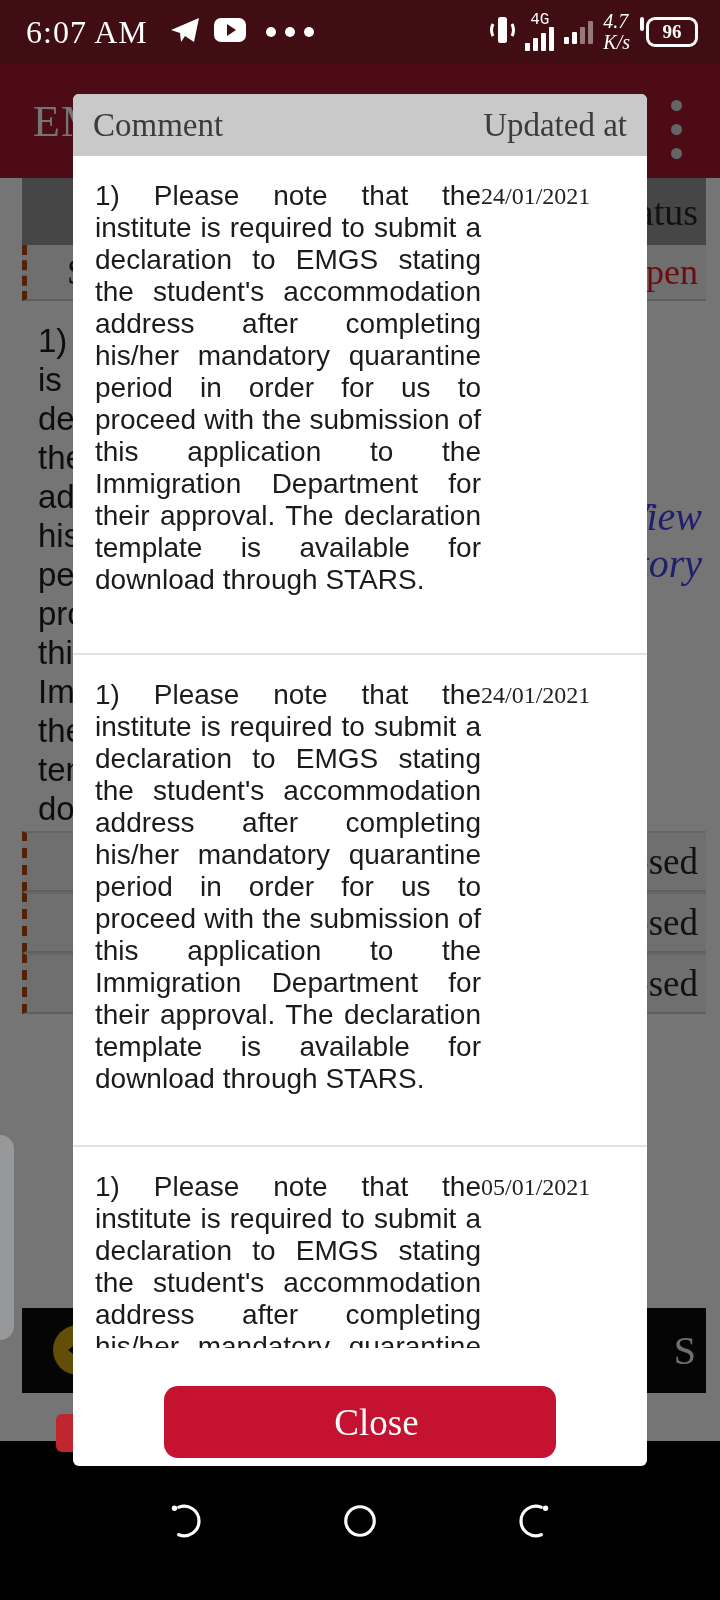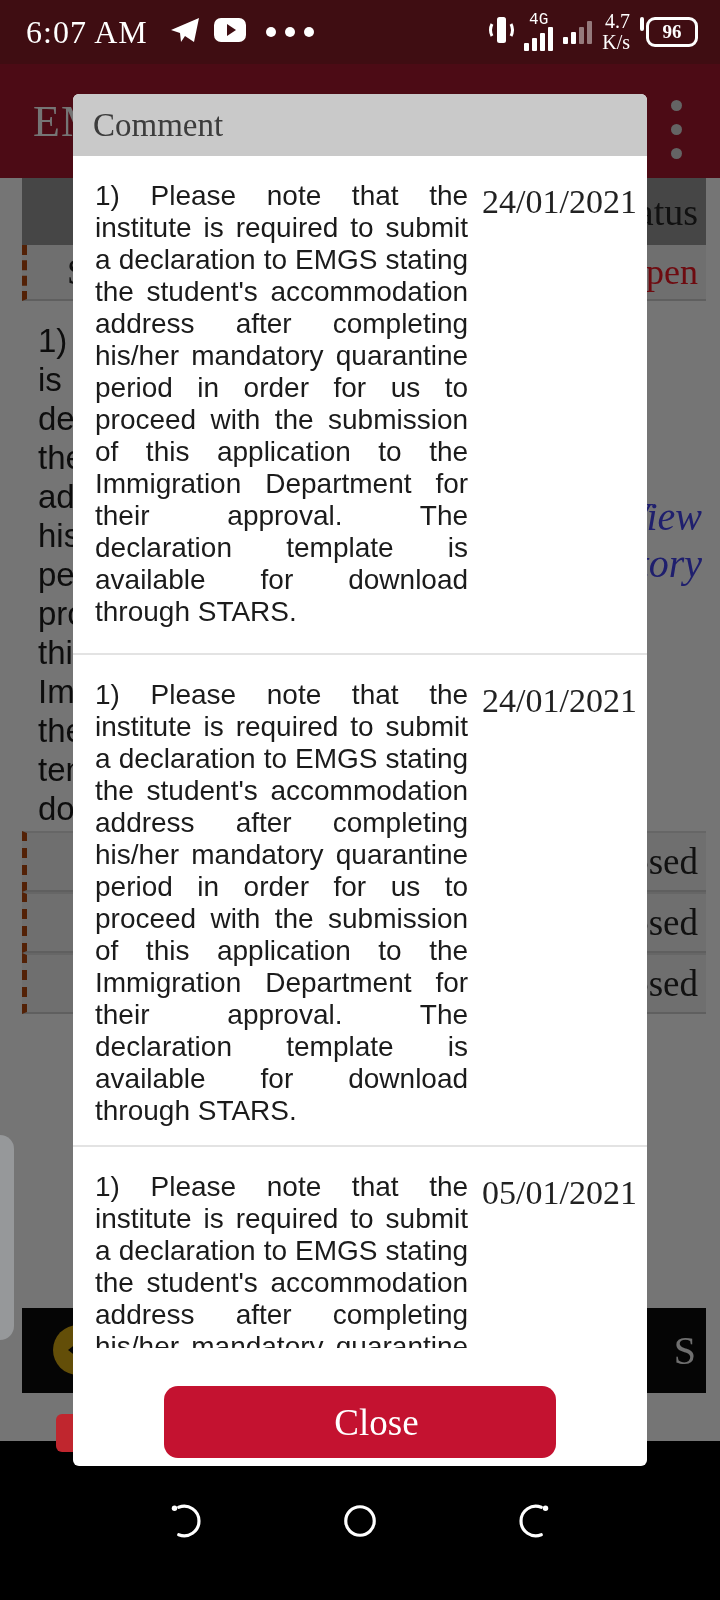--- a/index.html
+++ b/index.html
@@ -11,21 +11,21 @@
     color:#fff; display:flex; align-items:center; z-index:6; }
   .sb-time { font-size:32px; margin-left:26px; letter-spacing:1px; }
   .sb-left-icons { display:flex; align-items:center; gap:14px; margin-left:22px; }
   .sb-dots { display:flex; gap:9px; margin-left:6px; }
   .sb-dots i { width:10px; height:10px; border-radius:50%; background:#fff; }
   .sb-right { position:absolute; right:22px; top:0; height:64px; display:flex; align-items:center; gap:10px; }
   .bars { display:flex; align-items:flex-end; gap:3px; }
   .bars i { width:5px; background:#fff; border-radius:1px; }
   .sig-4g { display:flex; flex-direction:column; align-items:center; }
   .sig-4g .lbl { font-size:16px; line-height:14px; font-family:Liberation Mono, monospace; }
-  .speed { font-size:20px; line-height:21px; text-align:right; }
+  .speed { font-size:20px; line-height:21px; text-align:left;font-style:italic; }
   .battery { display:flex; align-items:flex-start; }
   .battery .nub { width:4px; height:14px; background:#fff; border-radius:2px; margin-right:2px; }
   .battery .body { width:52px; height:30px; border:3px solid #fff; border-radius:9px;
     display:flex; align-items:center; justify-content:center; font-size:19px; font-weight:bold; }
 
   
   .app-area { position:absolute; top:64px; left:0; width:720px; height:1441px; background:#fff; z-index:1; }
   .app-header { position:absolute; top:0; left:0; width:720px; height:114px; background:#a6192e; }
   .app-title { position:absolute; left:33px; top:32px; color:#fff; font-size:44px; letter-spacing:1px; }
   .kebab { position:absolute; right:38px; top:36px; display:flex; flex-direction:column; gap:13px; }
@@ -70,21 +70,21 @@
   .modal-head { height:62px; background:#c9c9c9; flex:0 0 auto; display:flex; align-items:center;
     justify-content:space-between; padding:0 20px; font-size:33px; color:#3c3c3c; }
   .modal-body { height:1192px; flex:0 0 auto; overflow:hidden; }
   .entry { display:flex; align-items:flex-start; padding:24px 10px 0 22px; overflow:hidden;
     border-bottom:2px solid #e3e3e3; }
   .entry.e1 { height:499px; }
   .entry.e2 { height:492px; }
   .entry.e3 { height:400px; border-bottom:none; }
   .entry .txt { width:386px; font-family:"Liberation Sans",sans-serif; font-size:28px; line-height:32px;
     text-align:justify; color:#1b1b1b; }
-  .entry .date { margin-left:14px; font-size:34px; color:#222; white-space:nowrap; padding-top:3px; }
+  .entry .date { font-size:24px; color:#222; white-space:nowrap; padding-top:3px; }
   .modal-foot { flex:1; display:flex; justify-content:center; align-items:flex-start; padding-top:38px; }
   .close-btn { width:392px; height:72px; background:#c41230; border:none; border-radius:14px;
     color:#fff; font-family:"Liberation Serif",serif; font-size:37px; cursor:pointer;padding-left:33px; }
 
   
   .android-nav { position:absolute; left:0; top:1441px; width:720px; height:159px; background:#000;
     z-index:6; display:flex; align-items:center; justify-content:center; gap:136px; }
   .anav-btn { width:40px; height:40px; display:flex; align-items:center; justify-content:center; }
 </style>
 </head>
@@ -203,20 +203,21 @@
 
     <div class="dim-overlay"></div>
   </div>
 
   <div class="edge-handle"></div>
   <div class="home-icon-sliver"></div>
 
   <div class="modal">
     <div class="modal-head">
       <span>Comment</span>
+      <span>Updated at</span>
     </div>
     <div class="modal-body">
       <div class="entry e1">
         <div class="txt">1) Please note that the institute is required to submit a declaration to EMGS stating the student's accommodation address after completing his/her mandatory quarantine period in order for us to proceed with the submission of this application to the Immigration Department for their approval. The declaration template is available for download through STARS.</div>
         <div class="date">24/01/2021</div>
       </div>
       <div class="entry e2">
         <div class="txt">1) Please note that the institute is required to submit a declaration to EMGS stating the student's accommodation address after completing his/her mandatory quarantine period in order for us to proceed with the submission of this application to the Immigration Department for their approval. The declaration template is available for download through STARS.</div>
         <div class="date">24/01/2021</div>
       </div>

